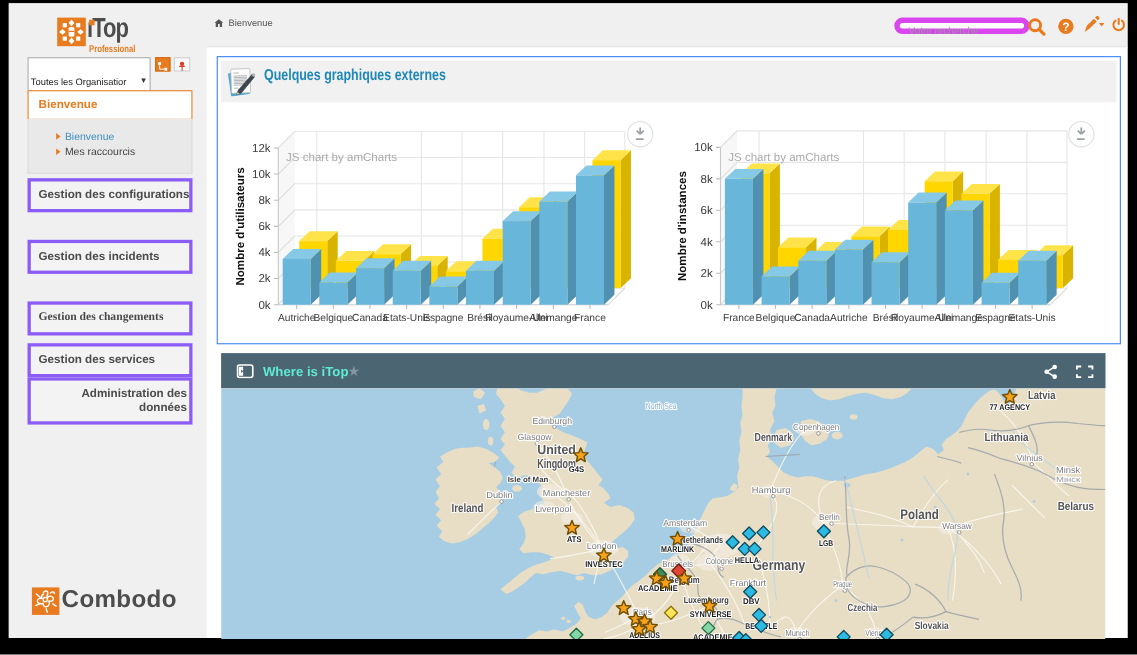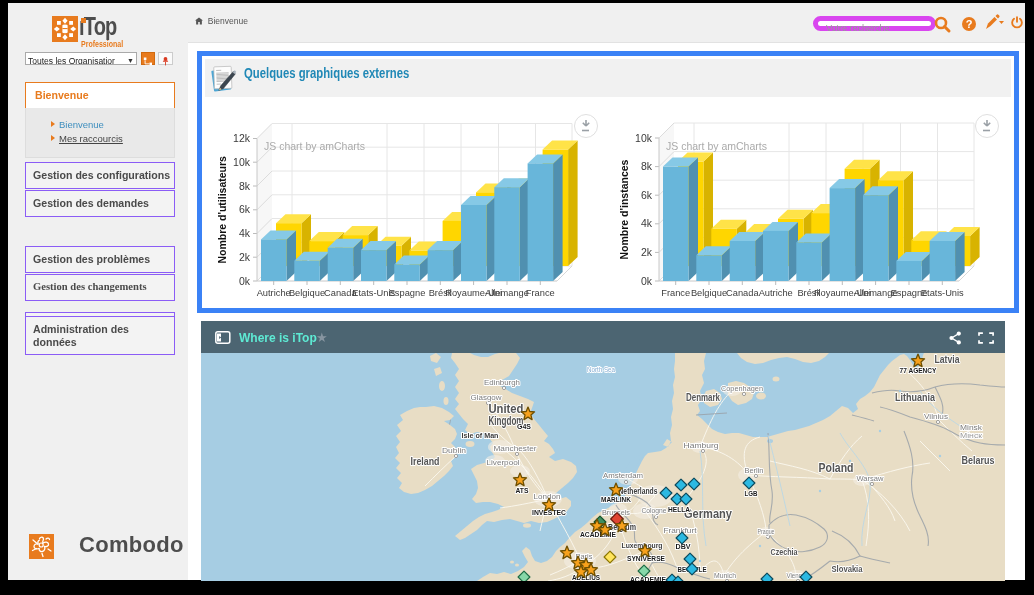--- a/index.html
+++ b/index.html
@@ -6,46 +6,46 @@
 #app { position:absolute; left:8px; top:3px; width:1017px; height:577px; background:#f0f0f0; }
 
 #sidebar { position:absolute; left:0; top:0; width:180px; height:577px; background:#f0f0f0; }
 #logo { position:absolute; left:44px; top:13px; width:26px; height:26px; background:#e87b1e; }
 #logo svg { display:block; }
 #itoptxt { position:absolute; left:71px; top:9px; font-size:25px; font-weight:bold; color:#4d4d4d;
            letter-spacing:-1px; transform:scaleX(0.8); transform-origin:left top; }
 #idotsq { position:absolute; left:73px; top:15px; width:5px; height:5px; background:#e87b1e; }
 #protxt { position:absolute; left:73px; top:35.5px; font-size:9px; font-weight:bold; color:#e87b1e; transform:scaleX(0.78); transform-origin:left top;}
 #orgsel { position:absolute; left:17px; top:49px; width:112px; height:13px; background:#fff;
-          border:1px solid #aaa; font-size:8.5px; color:#222; padding:3px 2px; overflow:hidden; white-space:nowrap; }
+          border:1px solid #aaa; font-size:8.5px; color:#222; padding:16px 2px; overflow:hidden; white-space:nowrap; }
 #orgsel .arr { float:right; font-size:7px; color:#333; margin-top:1px;}
 #btn-tree { position:absolute; left:133px; top:49px; width:14px; height:13px; background:#e87b1e; border:1px solid #d06a10;}
 #btn-pin  { position:absolute; left:150px; top:49px; width:15px; height:13px; background:#fafafa; border:1px solid #ccc;}
-.menu-head { position:absolute; left:17px; width:150px; background:#f3f3f3; border:1px solid #8b5cf6;
+.menu-head { position:absolute; left:17px; width:150px; background:#f3f3f3; border:3px solid #8b5cf6;
              font-size:10.6px; font-weight:bold; color:#4a4a4a; padding:6px 2px 6px 7px; white-space:nowrap; overflow:hidden; line-height:1.18; }
 #mh0 { top:79px; background:#fff; border:1px solid #e87b1e; color:#e87b1e; padding:6px 0 6px 9px;}
 #submenu { position:absolute; left:17px; top:105px; width:150px; height:50px; background:#e9e9e9;
            border:1px solid #ddd; border-top:none; font-size:9.5px; }
 #submenu .it { position:relative; padding:1.5px 0 1.5px 33px; }
 #submenu .it .b { position:absolute; left:25px; top:4px; width:0; height:0;
                   border-left:4px solid #e87b1e; border-top:3px solid transparent; border-bottom:3px solid transparent;}
 #submenu .s1 { color:#3d8ebe; margin-top:9px;}
-#submenu .s2 { color:#444;text-decoration:underline; }
+#submenu .s2 { color:#444; }
 #combodo { position:absolute; left:21px; top:531px; width:25px; height:25px; background:#e87b1e; }
-#combotxt { position:absolute; left:48px; top:529px; font-size:22px; font-weight:bold; color:#4d4d4d; letter-spacing:0.3px;margin-left:23px; }
+#combotxt { position:absolute; left:48px; top:529px; font-size:22px; font-weight:bold; color:#4d4d4d; letter-spacing:0.3px; }
 
 #topbar { position:absolute; left:180px; top:0; width:837px; height:39px; background:#f0f0f0; }
 #crumb { position:absolute; left:7px; top:13px; font-size:8.5px; color:#555; }
 #search { position:absolute; left:625px; top:13px; width:123px; height:15px; background:#fff;
           border:5px solid #d946ef; border-radius:8px; font-size:9px; color:#999; padding:2px 8px; }
 
 #main { position:absolute; left:180px; top:39px; width:837px; height:538px; background:#fff;
         border-top:1px solid #e2e2e2;}
 #panel1 { position:absolute; left:9px; top:8px; width:822px; height:262px; background:#fff;
-          border:5px solid #3b82f6; }
+          border:1px solid #3b82f6; }
 #p1head { position:absolute; left:3px; top:3px; right:3px; height:38px; background:#f1f1f1; }
 #p1title { position:absolute; left:39px; top:6px; font-size:14.5px; font-weight:bold; color:#2088b6; transform:scaleX(0.78); transform-origin:left top; }
 #p1icon { position:absolute; left:1px; top:3px; }
 #chartsvg { position:absolute; left:-1px; top:-1px; }
 #panel2 { position:absolute; left:13px; top:278px; width:804px; height:260px; }
 #p2head { position:absolute; left:0; top:0; width:804px; height:32px; background:#4c6572; }
 #p2title { position:absolute; left:38px; top:10px; font-size:12px; font-weight:bold; color:#5eead4; }
 #p2star { position:absolute; left:115px; top:9px; font-size:13px; color:#8795a0; }
 #mapbox { position:absolute; left:0; top:32px; width:804px; height:228px; overflow:hidden; }
 </style></head>
@@ -87,25 +87,24 @@
             <path d="M4.3 4.5 h4.4 l0.5 1.3 h-5.4 Z"></path>
             <rect x="6.1" y="5.8" width="0.9" height="3.6"></rect>
           </g>
         </svg></div>
     <div class="menu-head" id="mh0">Bienvenue</div>
     <div id="submenu">
       <div class="it s1"><span class="b"></span>Bienvenue</div>
       <div class="it s2"><span class="b"></span>Mes raccourcis</div>
     </div>
     <div class="menu-head" style="top:159px;">Gestion des configurations</div>
-    <div class="menu-head" style="top:187px;">Gestion des demandes</div>
-    <div class="menu-head" style="top:243px;">Gestion des problèmes</div>
+    <div class="menu-head" style="top:215px;">Gestion des incidents</div>
     <div class="menu-head" style="top:271px;font-family:Liberation Serif, serif;">Gestion des changements</div>
     <div class="menu-head" style="top:299px;margin-top:10px;">Gestion des services</div>
-    <div class="menu-head" style="top:313px; width:150px;">Administration des<br>données</div>
+    <div class="menu-head" style="top:340px; width:150px;text-align:right;">Administration des<br>données</div>
     <div id="combodo"><svg width="25" height="25" viewBox="0 0 25 25">
           <g fill="none" stroke="#fff" stroke-width="1.3" stroke-linecap="round">
 <path d="M10.5 4.5 c1.5,-2 4,-1.5 4,0.5 c0,1.5 -1.5,2.5 -0.5,4"></path>
 <path d="M14 9 c2.5,-1.5 5,-1 5.5,1 c0.5,2 -2,3 -4,2.5"></path>
 <path d="M15.5 12.5 c1,2 0,4.5 -2,5 c-2,0.5 -3.5,-1 -3.5,-3"></path>
 <path d="M10 14.5 c-2.5,1 -5,0 -5,-2 c0,-2 2,-3 4,-2.5"></path>
 <path d="M9 10 c-0.5,-2 0.5,-3.5 1.5,-4"></path>
 <path d="M4 6 l3.5 3"></path>
             <path d="M3.5 16.5 l4 -2"></path>
             <path d="M13 19.5 l1 3"></path>

